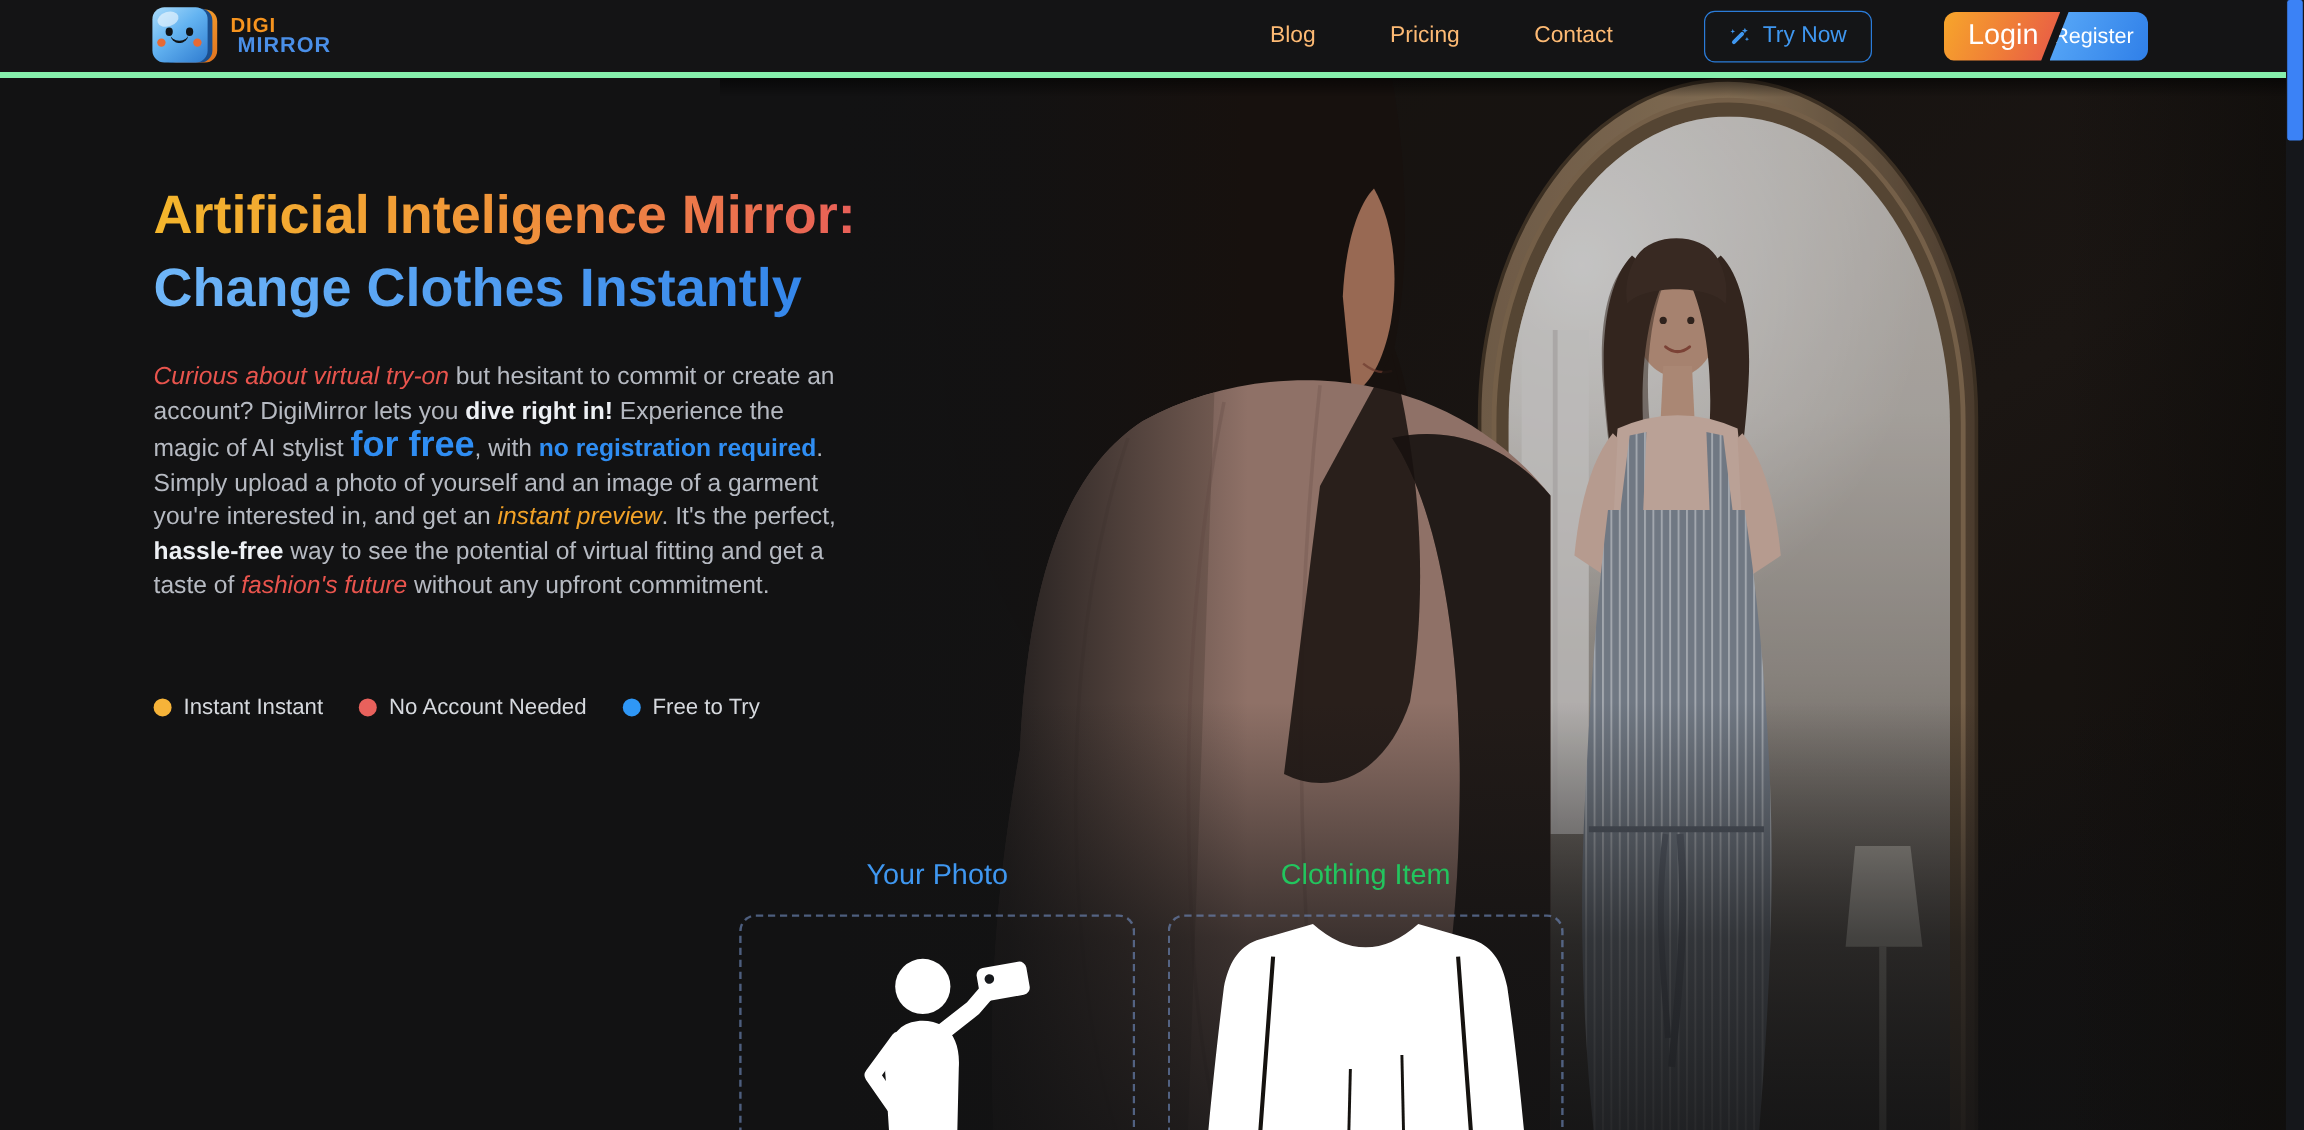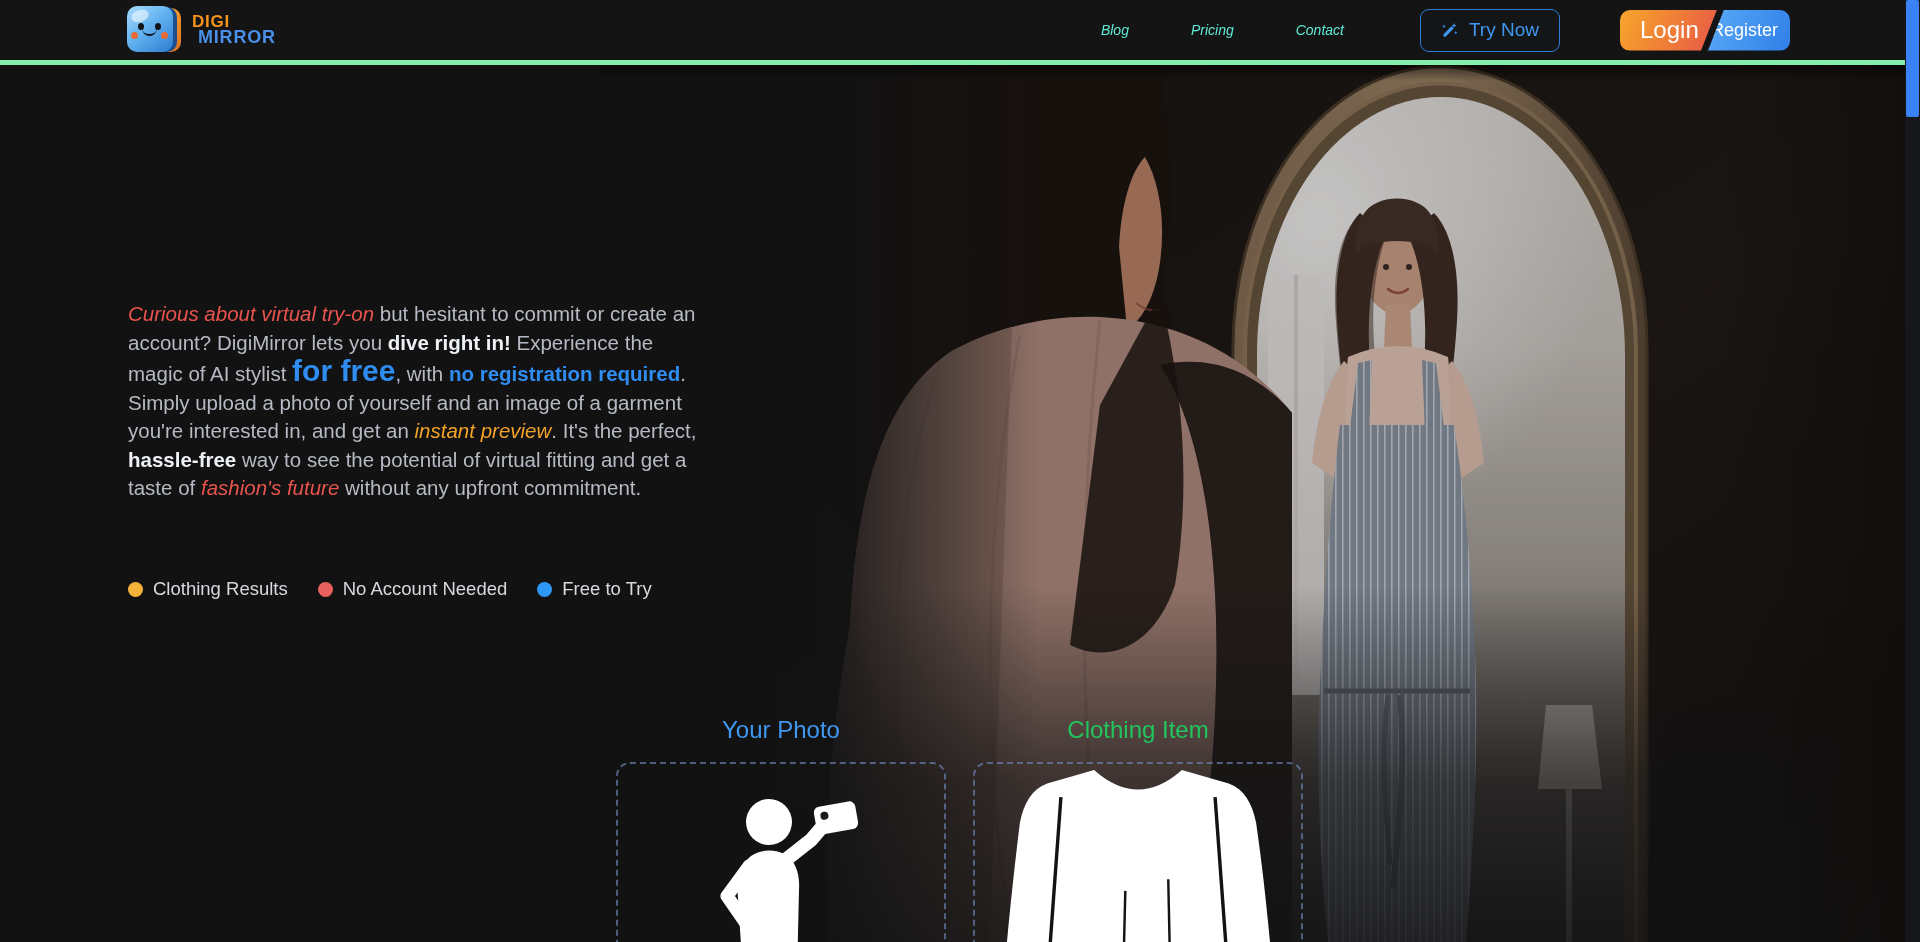--- a/index.html
+++ b/index.html
@@ -23,21 +23,21 @@
   .logo-icon .eye { position:absolute; top:17px; width:6px; height:7px; border-radius:50%; background:#101418; }
   .logo-icon .eye.l { left:11px; } .logo-icon .eye.r { left:28px; }
   .logo-icon .smile { position:absolute; left:15px; top:20px; width:15px; height:10px; border:2.5px solid #101418; border-top:none; border-left:none; border-right:none; border-radius:0 0 10px 10px; }
   .logo-icon .cheek { position:absolute; top:26px; width:7px; height:7px; border-radius:50%; background:#e76a35; }
   .logo-icon .cheek.l { left:4px; } .logo-icon .cheek.r { left:34px; }
   .logo-text { display:flex; flex-direction:column; line-height:0.92; margin-left:2px; }
   .logo-text .l1 { color:#f6941f; font-weight:800; font-size:17px; letter-spacing:0.8px; }
   .logo-text .l2 { color:#4a8fe8; font-weight:800; font-size:18px; letter-spacing:0.8px; margin-left:6px; margin-top:-1px; }
 
   .nav { display:flex; align-items:center; gap:62px; margin-left:auto; }
-  .nav a { color:#5eead4; font-size:14px; text-decoration:none; cursor:pointer;font-style:italic; }
+  .nav a { color:#fdba74; font-size:19px; text-decoration:none; cursor:pointer; }
 
   .try-now {
     margin-left:76px; display:flex; align-items:flex-end; gap:9px;
     padding:9px 20px 10px 18px; border:1.5px solid #2b7cd9; border-radius:9px;
     background:rgba(20,24,30,0.35); cursor:pointer;
   }
   .try-now span { color:#3f97f0; font-size:19px; }
   .wand-svg { width:21px; height:21px; display:block; }
 
   .auth { position:relative; margin-left:60px; width:170px; height:41px; cursor:pointer; }
@@ -251,27 +251,31 @@
       </svg>
       <span>Try Now</span>
     </div>
 
     <div class="auth">
       <div class="login">Login</div>
       <div class="register">Register</div>
     </div>
   </header>
 
+  <h1 class="hero-title">
+    <span class="line warm">Artificial Inteligence Mirror:</span>
+    <span class="line cool">Change Clothes Instantly</span>
+  </h1>
 
   <p class="hero-par"><span class="seg-red-italic">Curious about virtual try-on</span><span> but hesitant to commit or create an account? DigiMirror lets you </span><span class="seg-white-bold">dive right in!</span><span> Experience the magic of AI stylist </span><span class="seg-blue-bold-large">for free</span><span>, with </span><span class="seg-blue-bold">no registration required</span><span>. Simply upload a photo of yourself and an image of a garment you're interested in, and get an </span><span class="seg-amber-italic">instant preview</span><span>. It's the perfect, </span><span class="seg-white-bold">hassle-free</span><span> way to see the potential of virtual fitting and get a taste of </span><span class="seg-red-italic">fashion's future</span><span> without any upfront commitment.</span></p>
 
   <div class="features">
     <div class="feature">
       <span class="dot dot-0"></span>
-      <span>Clothing Results</span>
+      <span>Instant Instant</span>
     </div>
     <div class="feature">
       <span class="dot dot-1"></span>
       <span>No Account Needed</span>
     </div>
     <div class="feature">
       <span class="dot dot-2"></span>
       <span>Free to Try</span>
     </div>
   </div>

